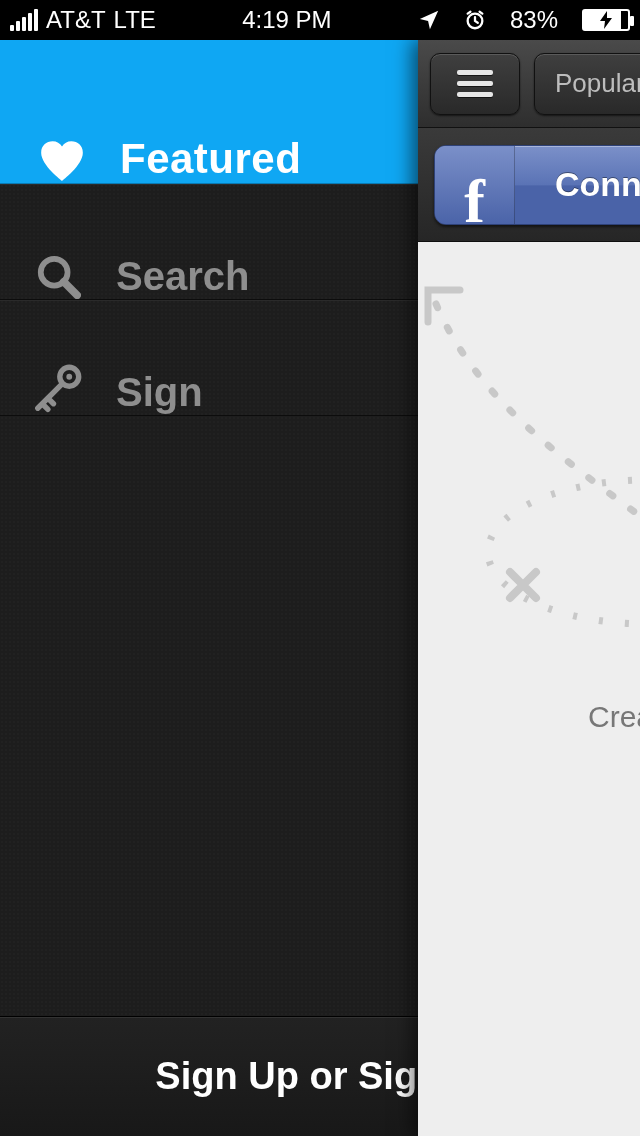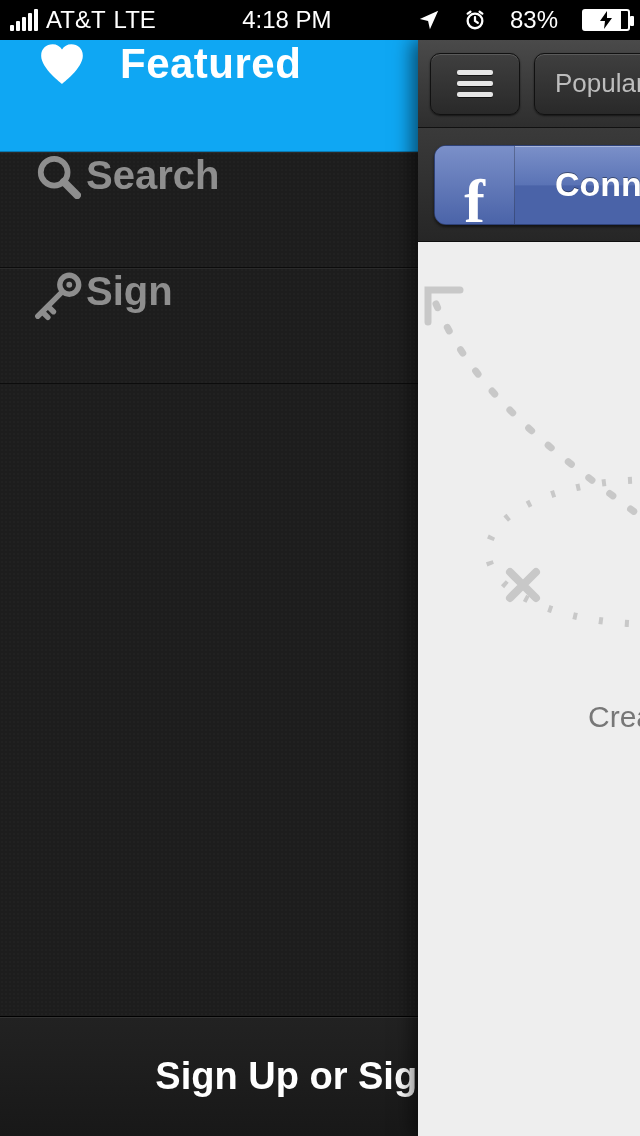--- a/index.html
+++ b/index.html
@@ -39,33 +39,34 @@
 
     
     .sidemenu {
       position:absolute; left:0; top:0; width:640px; height:1096px;
       background: #1d1d1d;
       background-image: radial-gradient(rgba(255,255,255,0.015) 1px, transparent 1px);
       background-size: 4px 4px;
       display:flex; flex-direction:column;
     }
     .menu-header {
-      height: 112px;
+      height: 144px;
       background: #0fa7f3;
-      display:flex; align-items:flex-start;
+      display:flex; align-items:flex-end;
       padding-left: 34px;
       gap: 30px;
       border-bottom: 1px solid #0a7ab3;
     }
     .menu-header-title { color:#fff; font-size:42px; font-weight:700; letter-spacing:0.5px; }
 
     .menu-item {
       height: 116px;
-      display:flex; align-items:flex-start;
+      display:flex; align-items:flex-end;
       padding-left: 30px;
+      gap: 30px;
       border-bottom: 1px solid #0c0c0c;
       border-top: 1px solid #2a2a2a;
     }
     .menu-item:first-of-type { border-top: none; }
     .menu-item-label { color:#8e8e8e; font-size:40px; font-weight:600; }
     .icon-box { width:56px; display:flex; justify-content:center; align-items:center; }
 
     .menu-spacer { flex:1; }
 
     .menu-footer {
@@ -150,21 +151,21 @@
     <div class="signal-bars">
         <span></span>
         <span></span>
         <span></span>
         <span></span>
         <span></span>
       </div>
     <span>AT&amp;T</span>
     <span>LTE</span>
   </div>
-  <div>4:18 PM</div>
+  <div>4:19 PM</div>
   <div class="status-right">
     <svg width="22" height="22" viewBox="0 0 24 24">
         <path d="M2 11 L22 2 L13 22 L11 13 Z" fill="#fff"></path>
       </svg>
     <svg width="22" height="22" viewBox="0 0 24 24">
         <circle cx="12" cy="13" r="8" fill="none" stroke="#fff" stroke-width="2.5"></circle>
         <path d="M12 9 L12 13 L15 15" stroke="#fff" stroke-width="2.5" fill="none" stroke-linecap="round"></path>
         <path d="M4 5 L7 3 M20 5 L17 3" stroke="#fff" stroke-width="2.5" stroke-linecap="round"></path>
       </svg>
     <span>83%</span>

